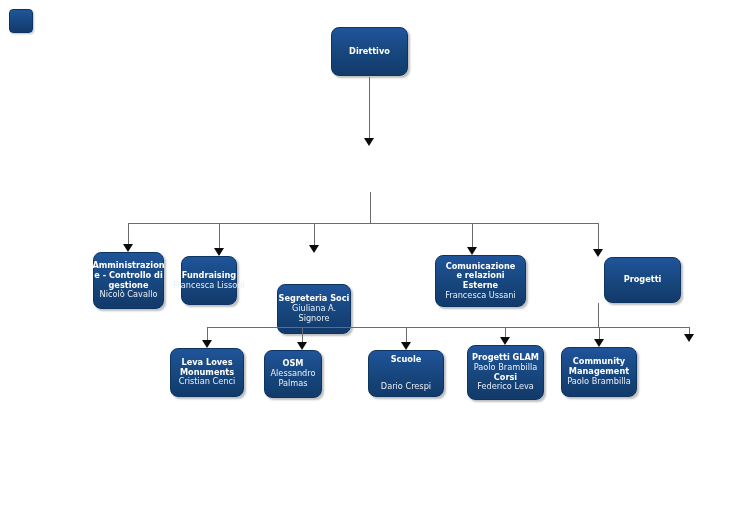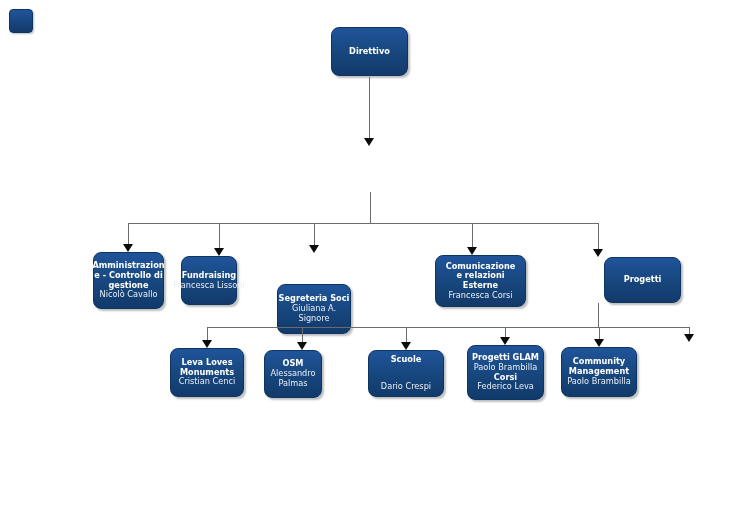--- a/index.html
+++ b/index.html
@@ -84,21 +84,21 @@
   </div>
   <div class="node" id="n-segreteria">
     <span class="title">Segreteria Soci</span>
     <span class="subtitle">Giuliana A.
 Signore</span>
   </div>
   <div class="node" id="n-comunicazione">
     <span class="title">Comunicazione
 e relazioni
 Esterne</span>
-    <span class="subtitle">Francesca Corsi</span>
+    <span class="subtitle">Francesca Ussani</span>
   </div>
   <div class="node" id="n-progetti">
     <span class="title">Progetti</span>
   </div>
 
   <div class="vline" style="left:598px;top:303px;height:24px;"></div>
   <div class="hline" style="left:207px;top:327px;width:482px;"></div>
   <div class="vline" style="left:207px;top:327px;height:13px;"></div>
   <div class="arrow" style="left:202px;top:340px;"></div>
   <div class="vline" style="left:302px;top:327px;height:15px;"></div>

